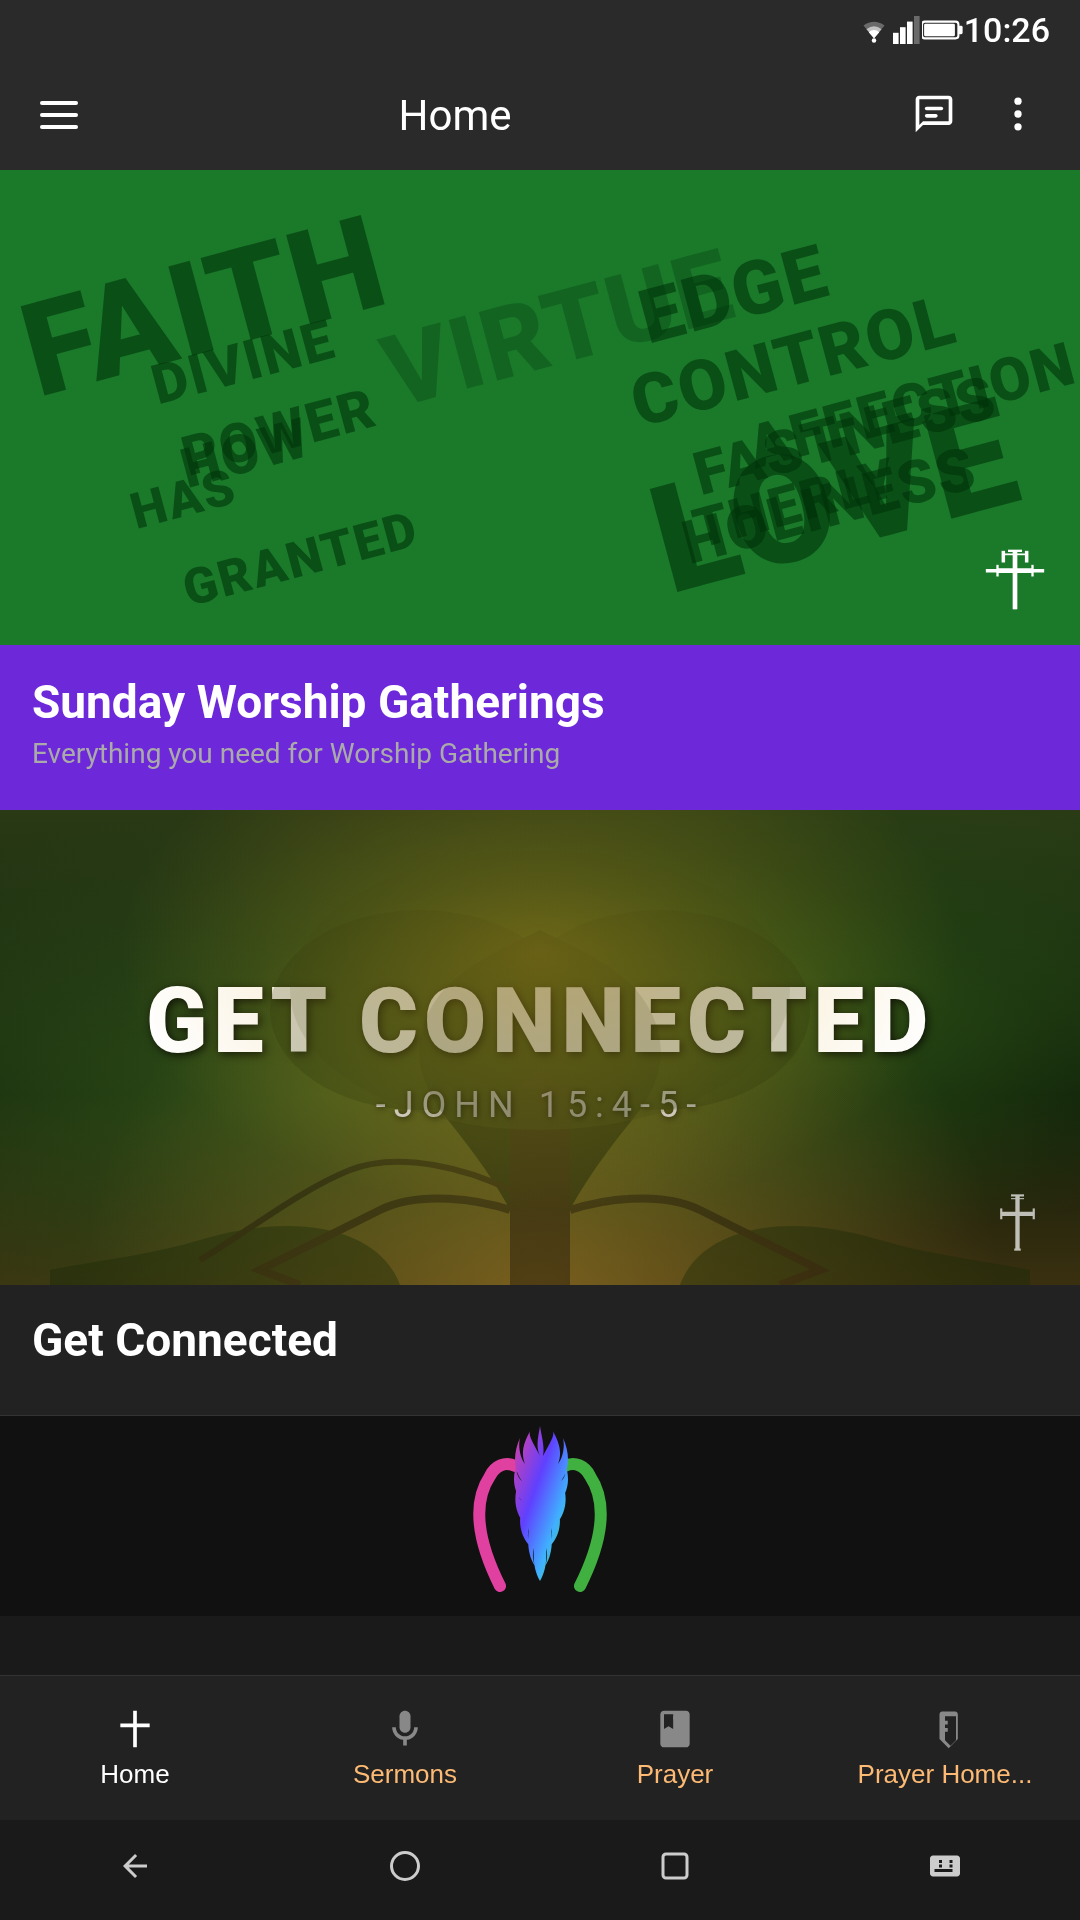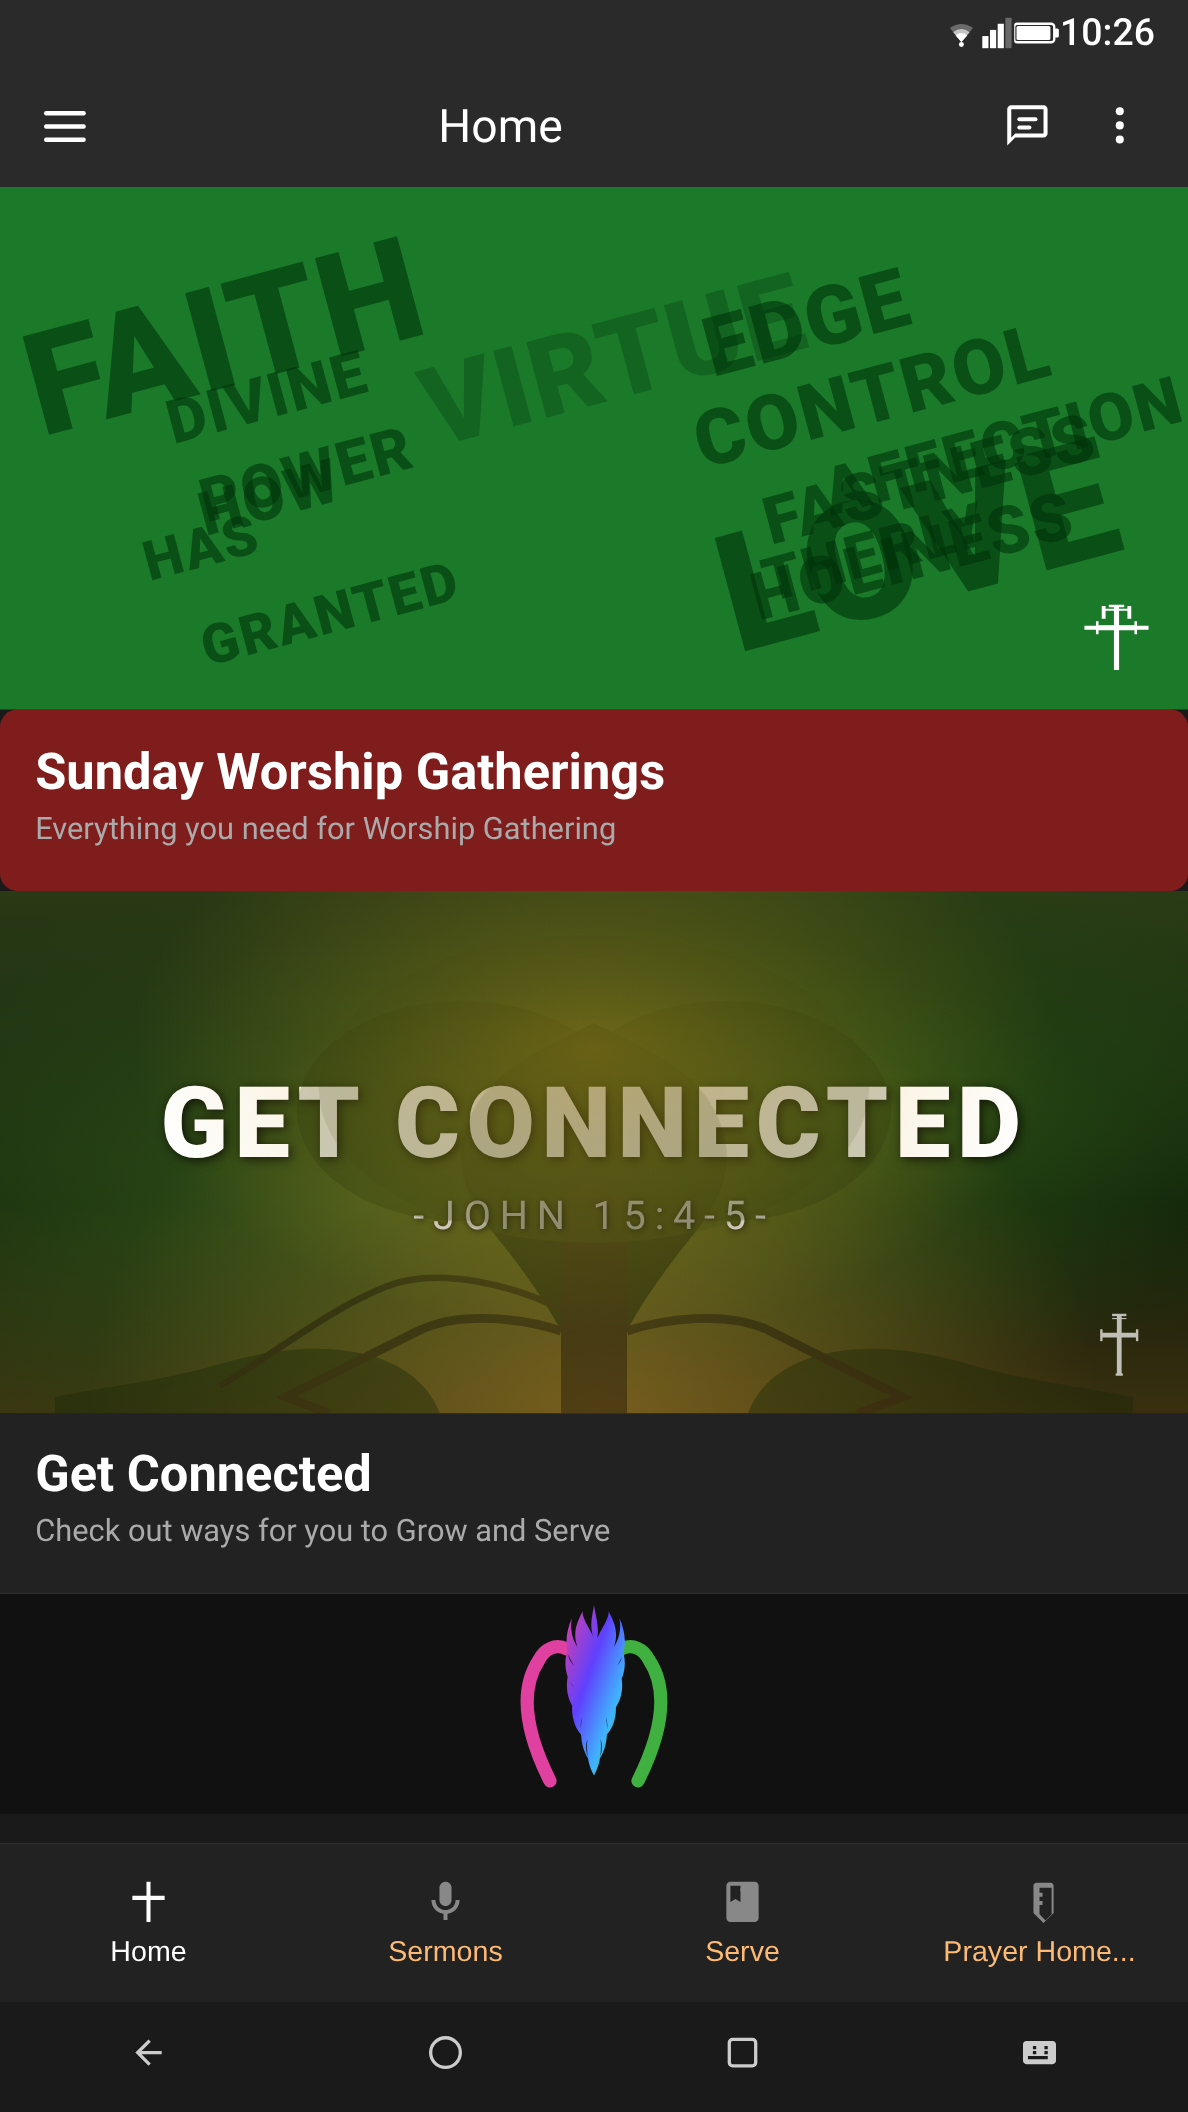--- a/index.html
+++ b/index.html
@@ -121,23 +121,22 @@
     .cross-logo {
       position: absolute;
       bottom: 30px;
       right: 30px;
       width: 70px;
       height: 70px;
     }
 
     
     .section-info {
-      background: #7f1d1d;
+      background: #6d28d9;
       padding: 30px 32px 40px;
-      border-radius: 16px;
     }
     .section-title {
       font-size: 46px;
       font-weight: 700;
       color: #fff;
       margin-bottom: 8px;
     }
     .section-subtitle {
       font-size: 28px;
       color: #aaa;
@@ -381,21 +380,20 @@
     <line x1="24" y1="5" x2="36" y2="5" stroke="white" stroke-width="2"></line>
     <line x1="24" y1="8" x2="36" y2="8" stroke="white" stroke-width="1"></line>
     <line x1="45" y1="17" x2="45" y2="27" stroke="white" stroke-width="2"></line>
     <line x1="15" y1="17" x2="15" y2="27" stroke="white" stroke-width="2"></line>
     <line x1="27" y1="55" x2="33" y2="55" stroke="white" stroke-width="2"></line>
   </svg>
 </div>
 
 <div class="section-info-2">
   <div class="section-title">Get Connected</div>
-  <div class="section-subtitle">Check out ways for you to Grow and Serve</div>
 </div>
 
 <div class="banner-partial">
   <svg width="200" height="180" viewBox="0 0 200 180">
 
     <path d="M60 160 C40 120 30 80 50 50 C55 40 65 35 75 40" fill="none" stroke="#e040a0" stroke-width="12" stroke-linecap="round"></path>
 
     <path d="M140 160 C160 120 170 80 150 50 C145 40 135 35 125 40" fill="none" stroke="#40b040" stroke-width="12" stroke-linecap="round"></path>
 
     <path d="M100 30 C95 20 88 10 90 5 C85 15 80 25 85 38 C80 32 78 20 80 12 C74 25 72 42 82 55 C78 52 75 45 77 38 C72 50 73 65 82 75 C78 72 76 65 78 58 C73 72 75 88 85 98 C82 95 80 88 82 82 C78 95 80 110 90 120 C88 115 87 108 89 102 C87 115 88 130 95 140 C93 135 92 128 94 122 C93 132 94 145 100 155 C106 145 107 132 106 122 C108 128 107 135 105 140 C112 130 113 115 111 102 C113 108 112 115 110 120 C120 110 122 95 118 82 C120 88 119 95 116 98 C126 88 128 72 123 58 C125 65 123 72 120 75 C129 65 130 50 125 38 C127 45 125 52 121 55 C131 42 129 25 123 12 C125 20 123 32 118 38 C123 25 118 15 113 5 C115 10 108 20 103 30 C105 20 101 8 100 0 C99 8 95 20 100 30Z" fill="url(#flameGrad)" stroke="none"></path>
@@ -427,21 +425,21 @@
     <span class="nav-label">Sermons</span>
   </button>
 
 
   <button class="nav-item">
     <svg width="44" height="44" viewBox="0 0 24 24" fill="#888">
       <path d="M18 2H6c-1.1 0-2 .9-2 2v16c0 1.1.9 2 2 2h12c1.1 0 2-.9 2-2V4c0-1.1-.9-2-2-2zM6 4h5v8l-2.5-1.5L6 12V4z"></path>
       <line x1="11" y1="6" x2="13" y2="6" stroke="#888" stroke-width="1.5"></line>
       <line x1="11" y1="9" x2="11" y2="9" stroke="#888" stroke-width="1.5"></line>
     </svg>
-    <span class="nav-label">Serve</span>
+    <span class="nav-label">Prayer</span>
   </button>
 
   <button class="nav-item">
     <svg width="44" height="44" viewBox="0 0 24 24" fill="#888">
       <path d="M17.5 2.5c.83 0 1.5.67 1.5 1.5v13.5l-5 5-5-5V4c0-.83.67-1.5 1.5-1.5h7zM12 18.17l3 3 3-3V5h-6v13.17z"></path>
       <path d="M13.5 7.5h-3v2h3v-2zm0 4h-3v2h3v-2z"></path>
     </svg>
     <span class="nav-label">Prayer Home...</span>
   </button>
 </nav>

